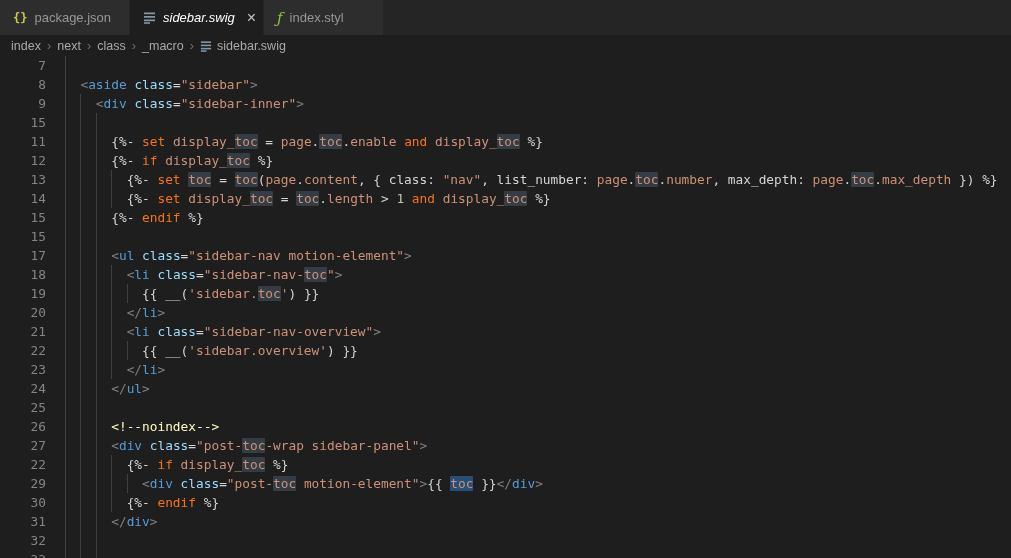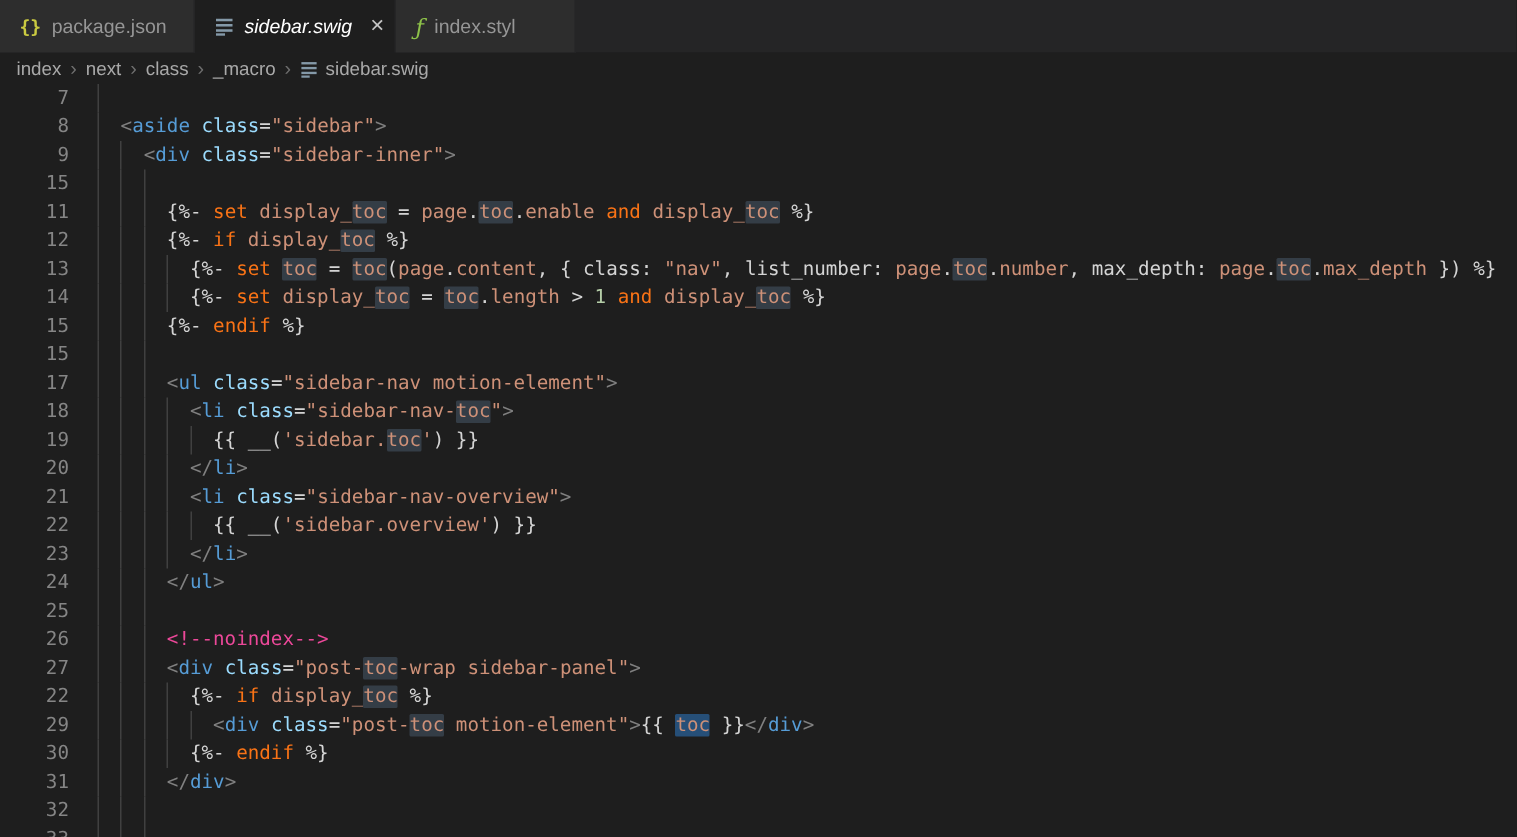--- a/index.html
+++ b/index.html
@@ -36,21 +36,21 @@
   .code { flex:1; position:relative; margin-left:19px; white-space:pre; }
   .guide { position:absolute; top:0; bottom:0; width:1px; background:#404040; }
   .tx { display:inline-block; white-space:pre; position:relative; }
 
   .tk-tag  { color:#569cd6; }
   .tk-attr { color:#9cdcfe; }
   .tk-str  { color:#ce9178; }
   .tk-var  { color:#ce9178; }
   .tk-kw   { color:#f97316; }
   .tk-num  { color:#b5cea8; }
-  .tk-com  { color:#ec4899; }
+  .tk-com  { color:#fef9c3; }
   .tk-pun  { color:#d4d4d4; }
   .tk-key  { color:#d4d4d4; }
   .tk-brk  { color:#808080; }
   .hl-w { background:#343d46; border-radius:1px; }
   .hl-s { background:#264f78; border-radius:1px; }
 </style>
 </head>
 <body>
 
 <div class="tabbar">

